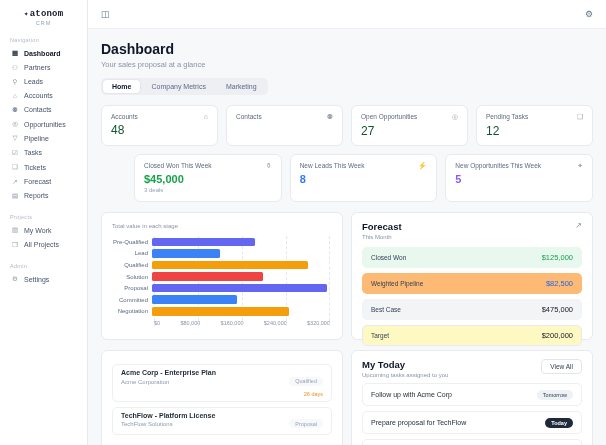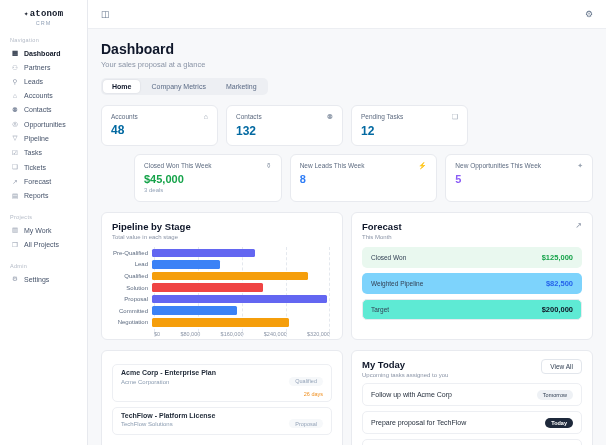--- a/index.html
+++ b/index.html
@@ -30,21 +30,21 @@
 
   .tabs { display:inline-flex; background:#edeff3; border-radius:5px; padding:2px; gap:2px; margin-top:9px; }
   .tab { font-size:7px; color:#5a6a85; padding:3px 9px; border-radius:4px; cursor:pointer; white-space:nowrap; }
   .tab.v-active { background:#fff; color:#0f172a; font-weight:bold; box-shadow:0 0 2px rgba(15,23,42,.12); }
 
   .stats-row { display:grid; grid-template-columns:repeat(4,1fr); gap:8px; margin-top:10px; }
   .week-row  { display:grid; grid-template-columns:repeat(3,1fr); gap:8px; margin-top:8px;padding-left:33px; }
   .card { background:#fff; border:1px solid #e8eaef; border-radius:6px; padding:7px 9px; }
   .stat-head { display:flex; justify-content:space-between; align-items:flex-start; font-size:6.5px; color:#5d6b80; }
   .stat-head .icon { font-size:7px; color:#9aa4b2; }
-  .stat-value { font-size:12px; font-weight:bold; color:#0369a1; margin-top:3px; }
+  .stat-value { font-size:12px; font-weight:normal; color:#14532d; margin-top:3px; }
   .week-value { font-size:11px; font-weight:bold; margin-top:3px; }
   .week-value.v-green { color:#16a34a; }
   .week-value.v-blue { color:#2f7df6; }
   .week-value.v-purple { color:#8b5cf6; }
   .week-sub { font-size:6px; color:#94a3b8; margin-top:2px; min-height:7px; }
 
   .panel-row { display:grid; grid-template-columns:1fr 1fr; gap:8px; margin-top:10px; }
   .panel { background:#fff; border:1px solid #e8eaef; border-radius:6px; padding:8px 10px; }
   .panel.fixed { height:128px; }
   .panel-title { font-size:9.5px; font-weight:bold; color:#0f172a; }
@@ -60,25 +60,25 @@
   .bar-row { display:flex; align-items:center; height:11.6px; position:relative; }
   .bar-label { width:40px; flex:0 0 40px; text-align:right; padding-right:4px; font-size:6px; color:#5d6b80; }
   .bar-track { flex:1; margin-right:2px; position:relative; z-index:1; }
   .bar { height:8.6px; border-radius:1.5px; }
   .axis { display:flex; justify-content:space-between; margin-left:42px; margin-right:2px; margin-top:3px; font-size:5.5px; color:#8a94a6; }
 
   
   .fc-rows { margin-top:7px; }
   .fc-row { display:flex; justify-content:space-between; align-items:center; padding:5px 8px; border-radius:5px; margin-bottom:5px; border:1px solid transparent; }
   .fc-label { font-size:6.5px; color:#334155; }
-  .fc-value { font-size:7.5px; font-weight:bold; }
+  .fc-value { font-size:7.5px; font-weight:normal; }
   .fc-row.v-green { background:#e9f8ef; } .fc-row.v-green .fc-value { color:#16a34a; }
-  .fc-row.v-blue { background:#7dd3fc; } .fc-row.v-blue .fc-value { color:#2563eb; }
+  .fc-row.v-blue { background:#fdba74; } .fc-row.v-blue .fc-value { color:#2563eb; }
   .fc-row.v-gray { background:#f3f4f6; } .fc-row.v-gray .fc-value { color:#111827; }
-  .fc-row.v-plain { background:#5eead4; border-color:#e8eaef; } .fc-row.v-plain .fc-value { color:#111827; }
+  .fc-row.v-plain { background:#fef9c3; border-color:#e8eaef; } .fc-row.v-plain .fc-value { color:#111827; }
 
   
   .view-all { font-size:6.5px; color:#334155; background:#fff; border:1px solid #e2e6ec; border-radius:4px; padding:3px 8px; cursor:pointer; }
   .stale-item { display:flex; justify-content:space-between; border:1px solid #edeff3; border-radius:5px; padding:4px 8px; margin-top:5px; background:#fff; cursor:pointer; }
   .si-title { font-size:7px; color:#1f2937; font-weight:bold; }
   .si-company { font-size:6px; color:#8a9bb0; margin-top:2.5px; }
   .si-right { text-align:right; }
   .stage-badge { display:inline-block; font-size:5.5px; color:#94a3b8; background:#f6f8fa; border-radius:6px; padding:1.5px 6px; }
   .si-days { font-size:5.5px; color:#ef8f1f; margin-top:3.5px; }
   .task-item { display:flex; justify-content:space-between; align-items:center; border:1px solid #edeff3; border-radius:5px; padding:5.5px 8px; margin-top:5px; background:#fff; cursor:pointer; }
@@ -214,23 +214,29 @@
             <span class="icon">⌂</span>
           </div>
           <div class="stat-value">48</div>
         </div>
 
         <div class="card">
           <div class="stat-head">
             <span>Contacts</span>
             <span class="icon">⚉</span>
           </div>
-          <div class="stat-value">132</div>
-        </div>
-
+        </div>
+
+        <div class="card">
+          <div class="stat-head">
+            <span>Open Opportunities</span>
+            <span class="icon">◎</span>
+          </div>
+          <div class="stat-value">27</div>
+        </div>
 
         <div class="card">
           <div class="stat-head">
             <span>Pending Tasks</span>
             <span class="icon">❏</span>
           </div>
           <div class="stat-value">12</div>
         </div>
       </div>
 
@@ -261,21 +267,20 @@
             <span class="icon">✦</span>
           </div>
           <div class="week-value v-purple">5</div>
           <div class="week-sub"></div>
         </div>
       </div>
 
     
     <div class="panel-row">
       <div class="panel fixed">
-        <div class="panel-title">Pipeline by Stage</div>
         <div class="panel-sub">Total value in each stage</div>
         <div class="plot">
           <div class="gridlayer">
             <div class="gridline" style="left:0"></div>
             <div class="gridline" style="left:25%"></div>
             <div class="gridline" style="left:50%"></div>
             <div class="gridline" style="left:75%"></div>
             <div class="gridline" style="left:calc(100% - 1px)"></div>
           </div>
           <div>
@@ -357,20 +362,24 @@
             <div class="fc-row v-green">
               <span class="fc-label">Closed Won</span>
               <span class="fc-value">$125,000</span>
             </div>
 
             <div class="fc-row v-blue">
               <span class="fc-label">Weighted Pipeline</span>
               <span class="fc-value">$82,500</span>
             </div>
 
+            <div class="fc-row v-gray">
+              <span class="fc-label">Best Case</span>
+              <span class="fc-value">$475,000</span>
+            </div>
 
             <div class="fc-row v-plain">
               <span class="fc-label">Target</span>
               <span class="fc-value">$200,000</span>
             </div>
           </div>
       </div>
     </div>
 
     

